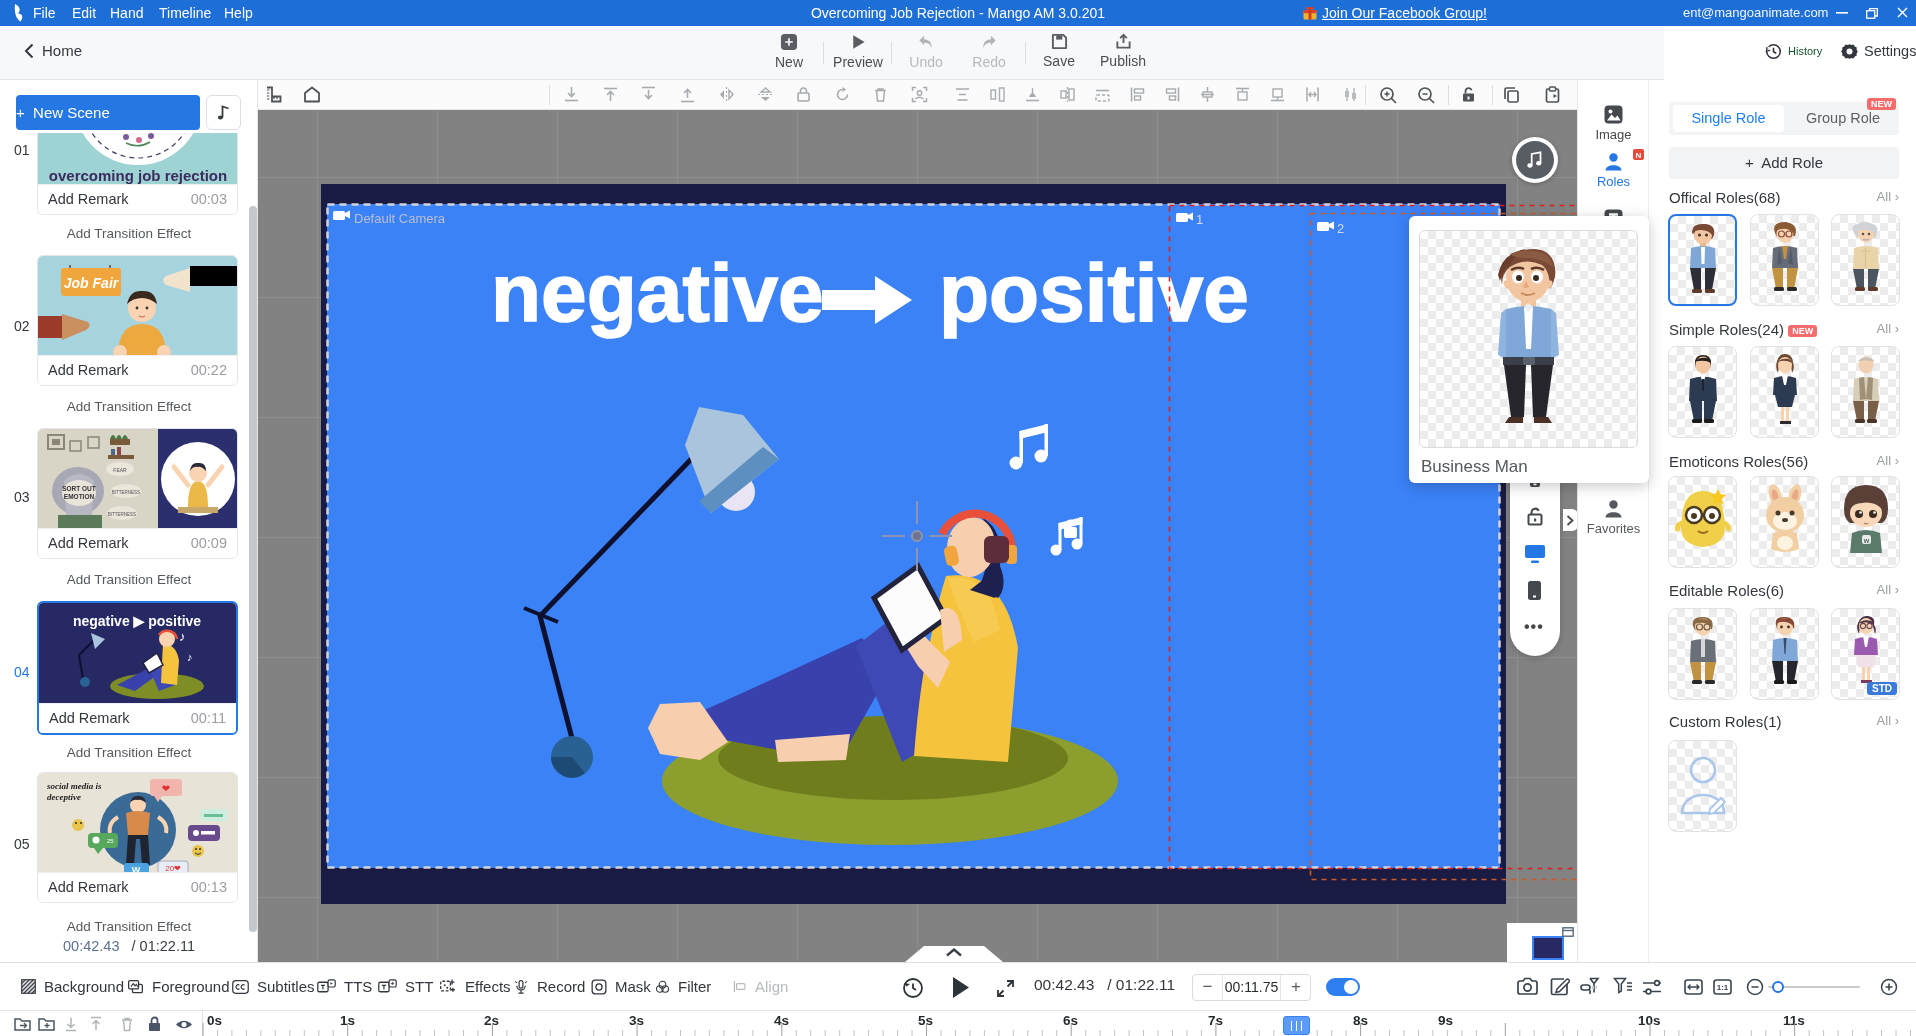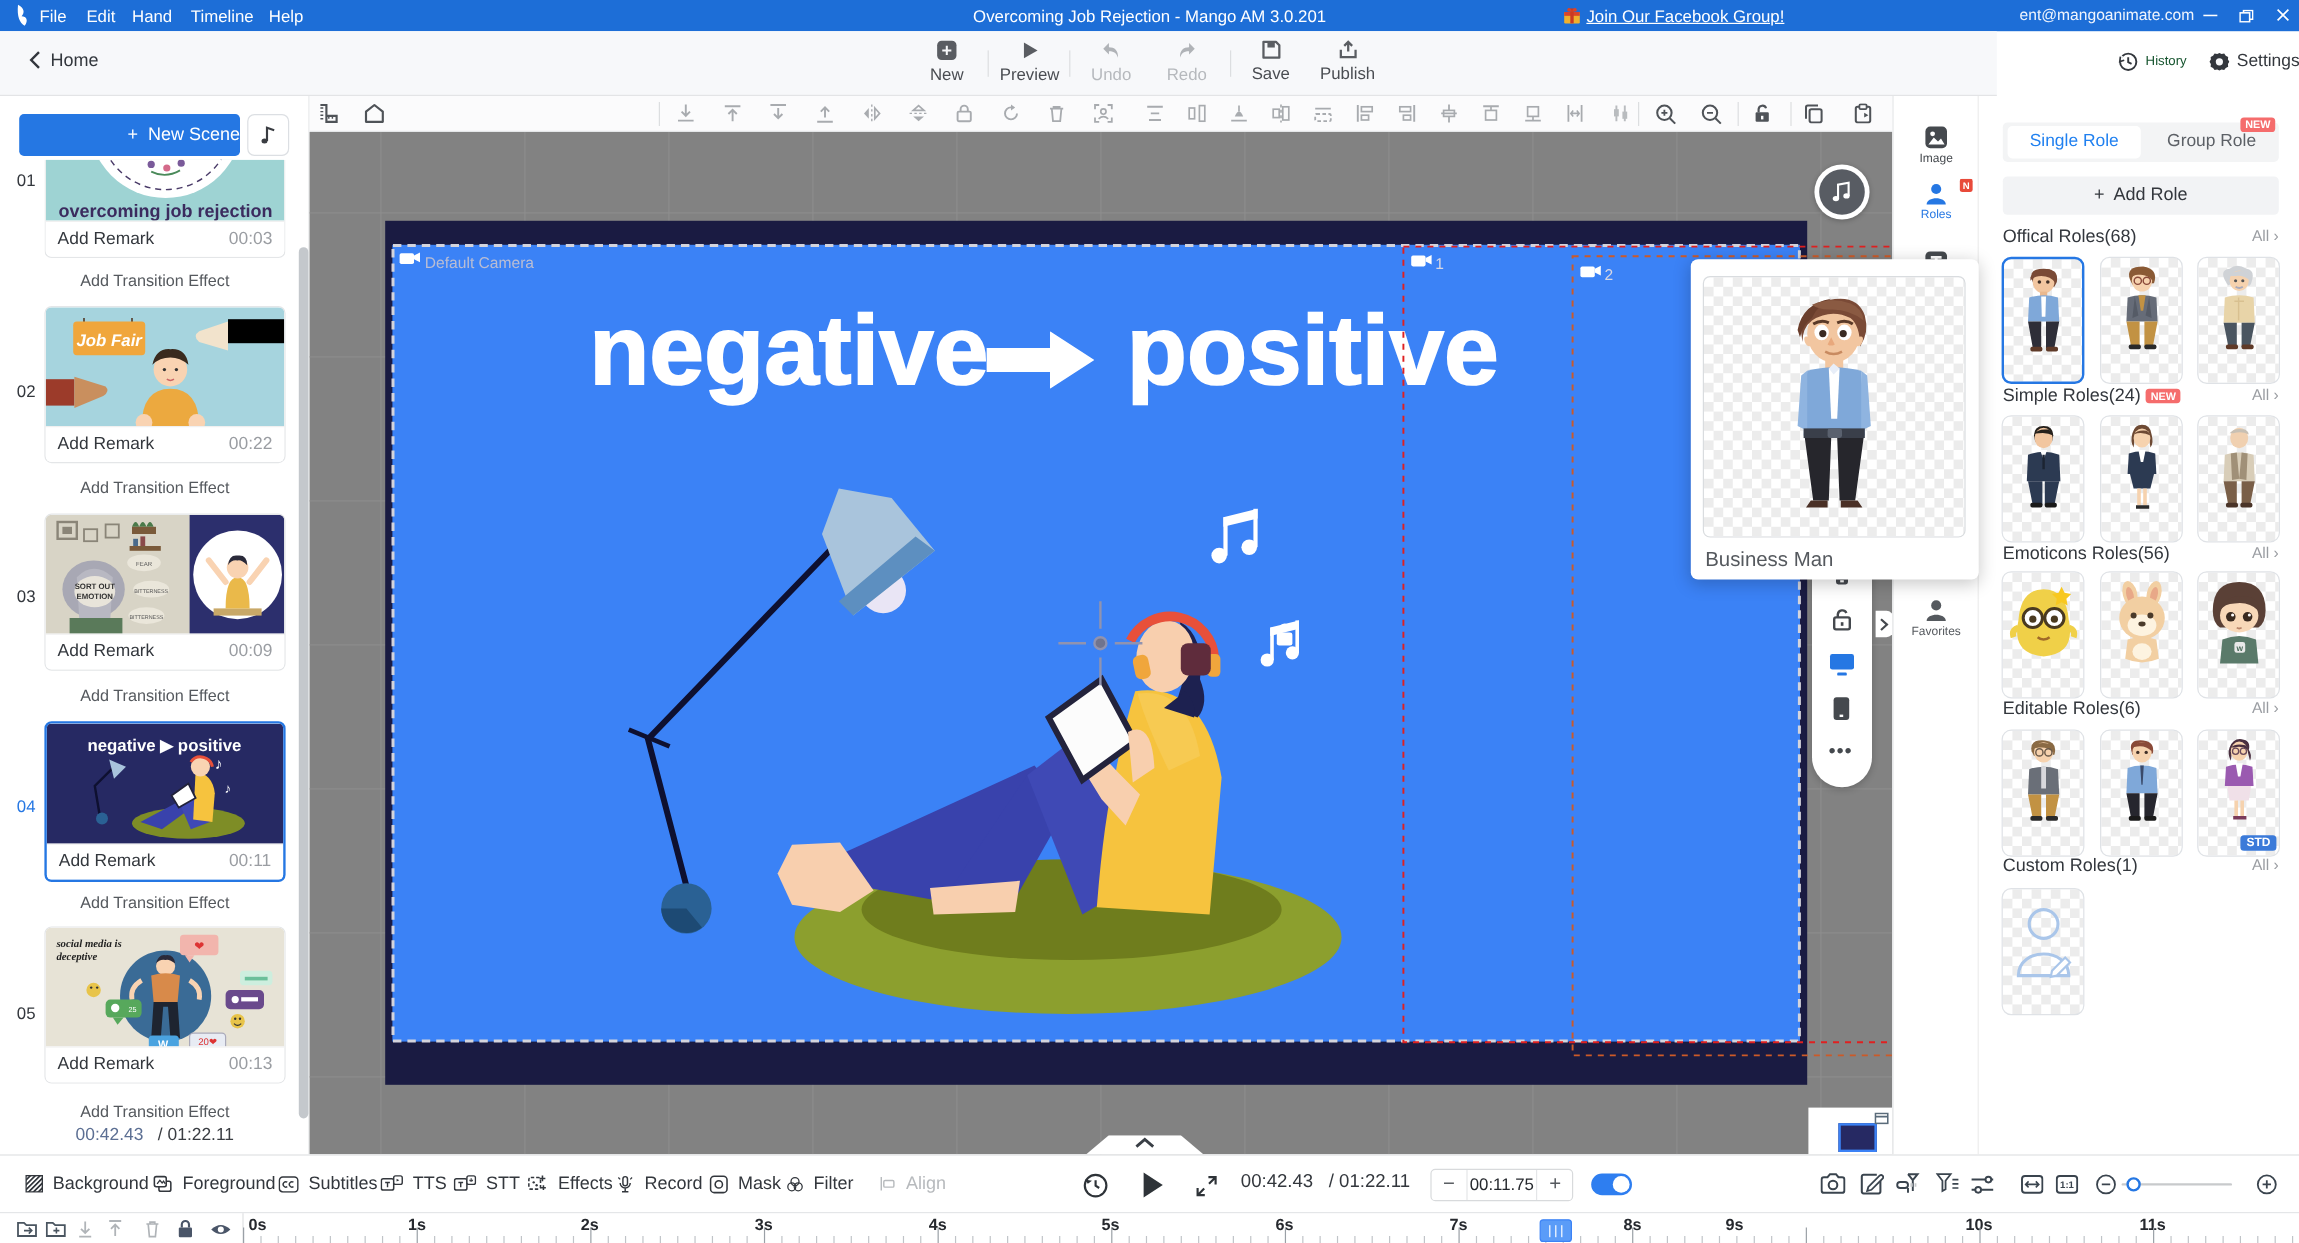--- a/index.html
+++ b/index.html
@@ -16,21 +16,21 @@
 #acct { position:absolute; top:0; left:1683px; line-height:26px; font-size:13px; color:#f0f5fd; }
 
 #toolbar { position:absolute; left:0; top:26px; width:1664px; height:54px; background:#f7f8fa; border-bottom:1px solid #e3e4e6; }
 .tbtn { position:absolute; top:7px; text-align:center; color:#4a4d52; font-size:14px; }
 .tbtn svg { margin:0 auto 3px auto; }
 .tbtn.dis { color:#b6b9bd; }
 .tsep { position:absolute; top:16px; width:1px; height:22px; background:#dcdee0; }
 #home { position:absolute; left:24px; top:16px; font-size:15px; color:#33373d; }
 
 #leftpanel { position:absolute; left:0; top:80px; width:258px; height:882px; background:#fff; border-right:1px solid #e4e6e8; }
-#newscene { position:absolute; left:16px; top:15px; width:184px; height:35px; background:#2577e3; border-radius:4px; color:#fff; font-size:15px; text-align:right; line-height:35px; }
+#newscene { position:absolute; left:16px; top:15px; width:184px; height:35px; background:#2577e3; border-radius:4px; color:#fff; font-size:15px; text-align:left; line-height:35px; }
 #musicbtn { position:absolute; left:206px; top:15px; width:35px; height:35px; border:1px solid #dcdfe3; border-radius:6px; background:#fff; }
 .scard { position:absolute; left:37px; width:201px; background:#fff; border:1px solid #e4e6e8; border-radius:6px; overflow:hidden; }
 .scard .thumb { width:100%; position:relative; overflow:hidden; }
 .scard .foot { position:absolute; left:0; bottom:0; width:100%; height:30px; border-top:1px solid #f0f0f0; background:#fff; font-size:14.5px; color:#33373d; line-height:29px; padding:0 10px; display:flex; justify-content:space-between;}
 .scard .foot .time { color:#9a9da2; }
 .snum { position:absolute; left:14px; font-size:14px; color:#33373d; }
 .ste { position:absolute; left:0; width:258px; text-align:center; font-size:13.5px; color:#55595e; }
 #totaltime { position:absolute; left:0; top:858px; width:258px; text-align:center; font-size:14.5px; color:#3a3d42; }
 #totaltime .cur { color:#5c6f93; }
 #lscroll { position:absolute; left:249px; top:126px; width:8px; height:726px; background:#c4c8cc; border-radius:4px; }
@@ -40,33 +40,33 @@
 #canvasarea { position:absolute; left:258px; top:110px; width:1319px; height:852px; background:#828282;
   background-image:
     linear-gradient(#8e8e8e 1px, transparent 1px),
     linear-gradient(90deg, #8e8e8e 1px, transparent 1px);
   background-size:120px 120px; background-position:59px 67px; overflow:hidden; }
 #stage { position:absolute; left:63px; top:74px; width:1185px; height:720px; background:#1a1b42; }
 #camview { position:absolute; left:6px; top:20px; width:1173px; height:664px; background:#3b82f6; overflow:hidden; }
 #bigtext { position:absolute; left:0; top:0; width:1173px; height:664px; color:#fff; font-size:82px; font-weight:bold; letter-spacing:0px; white-space:nowrap; line-height:1; -webkit-text-stroke:1.5px #fff; }
 
 #rstrip { position:absolute; left:1577px; top:80px; width:71px; height:882px; background:#fff; border-left:1px solid #e4e6e8; }
-.rtool { position:absolute; left:0; width:71px; text-align:center; font-size:10px; color:#45494e; }
+.rtool { position:absolute; left:0; width:71px; text-align:center; font-size:13px; color:#45494e; }
 .rtool svg { margin:0 auto 2px auto; }
 .rtool.sel { color:#2577e3; }
 
 #rpanel { position:absolute; left:1648px; top:80px; width:268px; height:882px; background:#fff; border-left:1px solid #ededed; }
 #tabs { position:absolute; left:20px; top:22px; width:230px; height:33px; background:#f3f4f5; border-radius:4px; }
 #tab1 { position:absolute; left:4px; top:3px; width:111px; height:27px; background:#fff; border-radius:4px; color:#2080f0; font-size:14.5px; text-align:center; line-height:27px; }
 #tab2 { position:absolute; left:122px; top:3px; width:104px; height:27px; color:#5c6066; font-size:14.5px; text-align:center; line-height:27px; }
 .newbadge { background:#f56c6c; color:#fff; font-size:9px; font-weight:bold; border-radius:3px; padding:1px 4px; }
 #addrole { position:absolute; left:20px; top:67px; width:230px; height:32px; background:#f2f3f5; border-radius:4px; color:#33373d; font-size:15px; text-align:center; line-height:32px; }
 .rsect { position:absolute; left:20px; width:230px; font-size:15px; color:#33373d; }
 .rsect .all { float:right; color:#9a9da2; font-size:13px; }
-.rolecard { position:absolute; width:69px; height:106px; border:1px solid #dfe2e6; border-radius:8px; overflow:hidden;
+.rolecard { position:absolute; width:69px; height:92px; border:1px solid #dfe2e6; border-radius:8px; overflow:hidden;
   background:repeating-conic-gradient(#ececec 0 90deg,#fff 0 180deg); background-size:16px 16px; }
 .rolecard.sel { border:2px solid #2577e3; }
 .rolecard svg { margin:6px auto 0 auto; }
 
 #popup { position:absolute; left:1409px; top:216px; width:240px; height:267px; background:#fff; border-radius:6px; box-shadow:0 3px 14px rgba(0,0,0,0.22); z-index:30; }
 #popup .inner { position:absolute; left:10px; top:14px; width:219px; height:218px; border:1px solid #d9dcdf; border-radius:6px;
   background:repeating-conic-gradient(#ececec 0 90deg,#fff 0 180deg); background-size:16px 16px; overflow:hidden;}
 #popup .cap { position:absolute; left:12px; top:241px; font-size:17px; color:#55595e; }
 
 #bottombar { position:absolute; left:0; top:962px; width:1916px; height:48px; background:#fff; border-top:1px solid #e0e1e3; }

